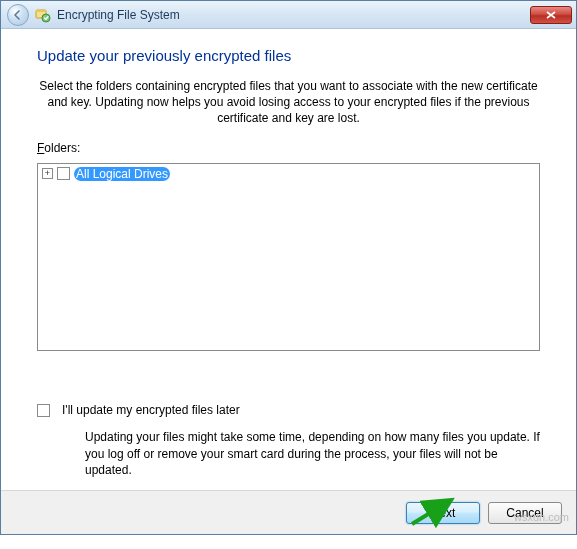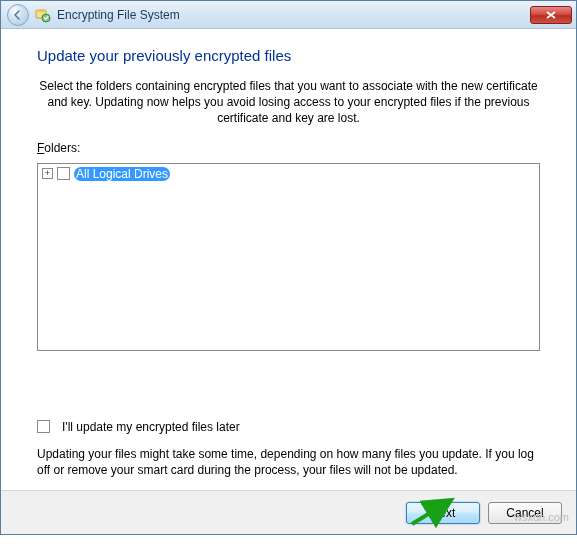--- a/index.html
+++ b/index.html
@@ -124,20 +124,21 @@
   }
   .check {
     width: 13px; height: 13px;
     border: 1px solid #8a8a8a;
     background: #fff;
   }
   .note {
     font-size: 12px;
     line-height: 1.35;
     margin-bottom: 8px;
+    margin-left: 48px;
   }
   .footer {
     height: 44px;
     background: #f0f0f0;
     border-top: 1px solid #d8d8d8;
     display: flex;
     align-items: center;
     justify-content: flex-end;
     padding: 0 14px;
     gap: 8px;

